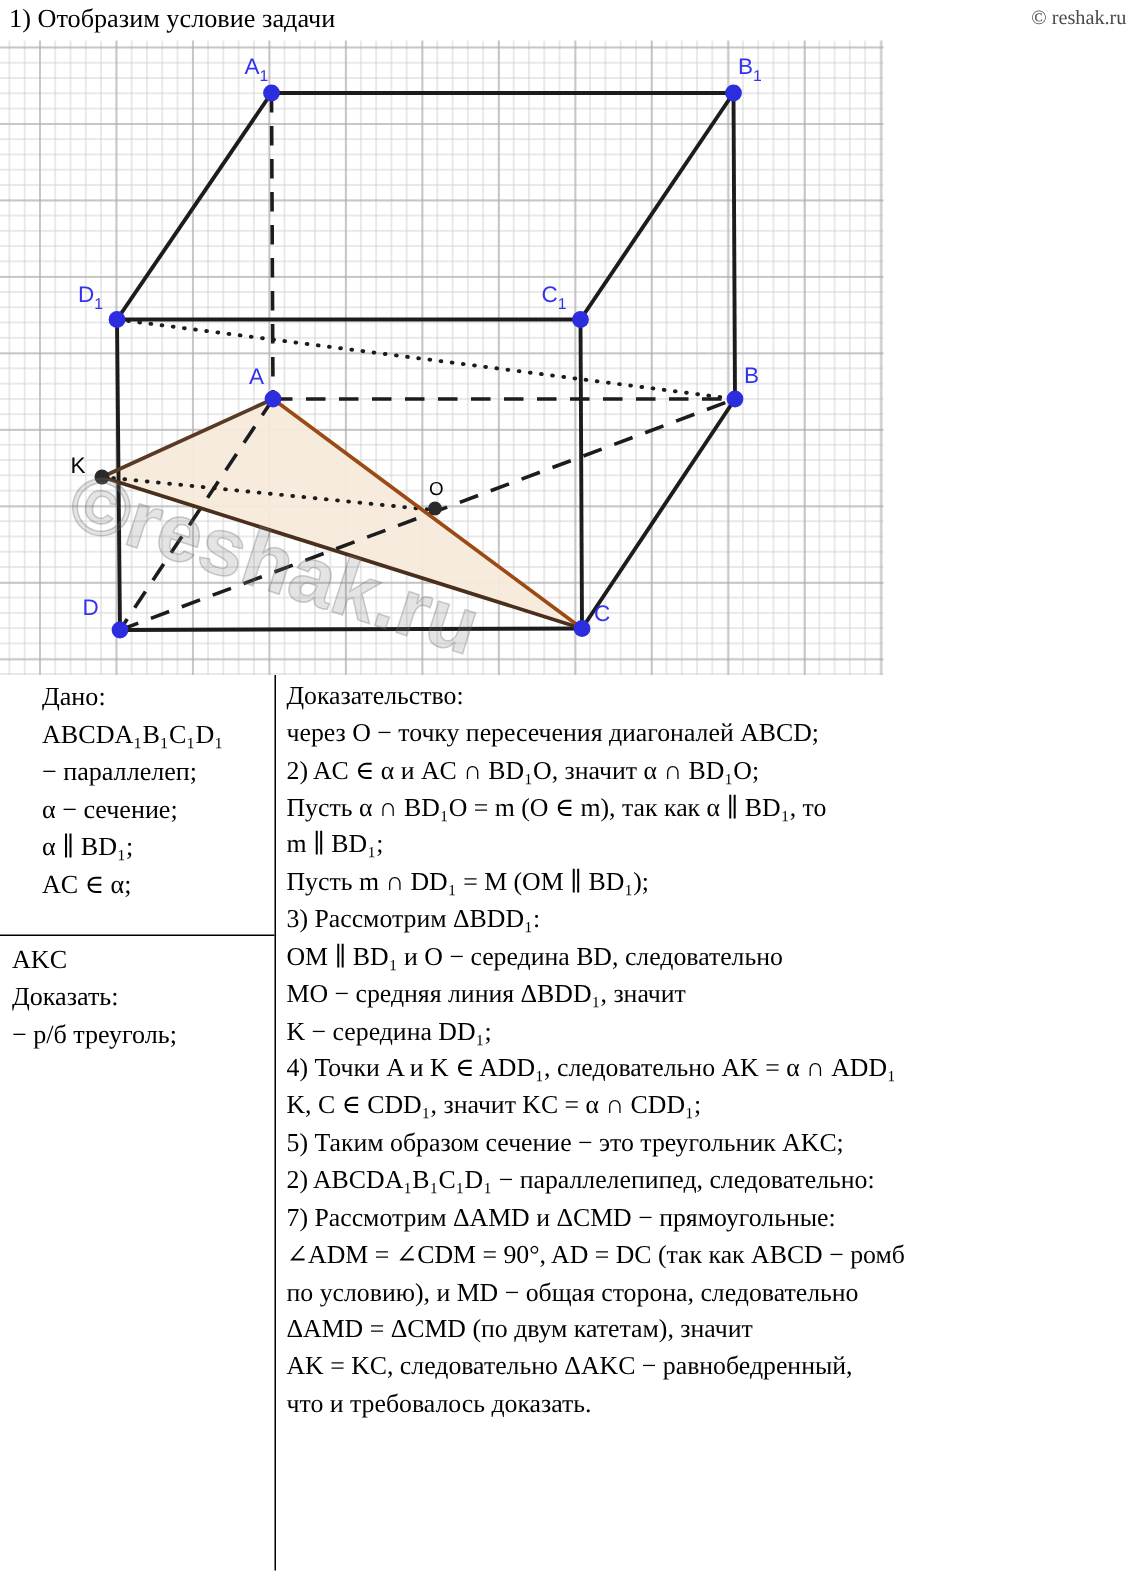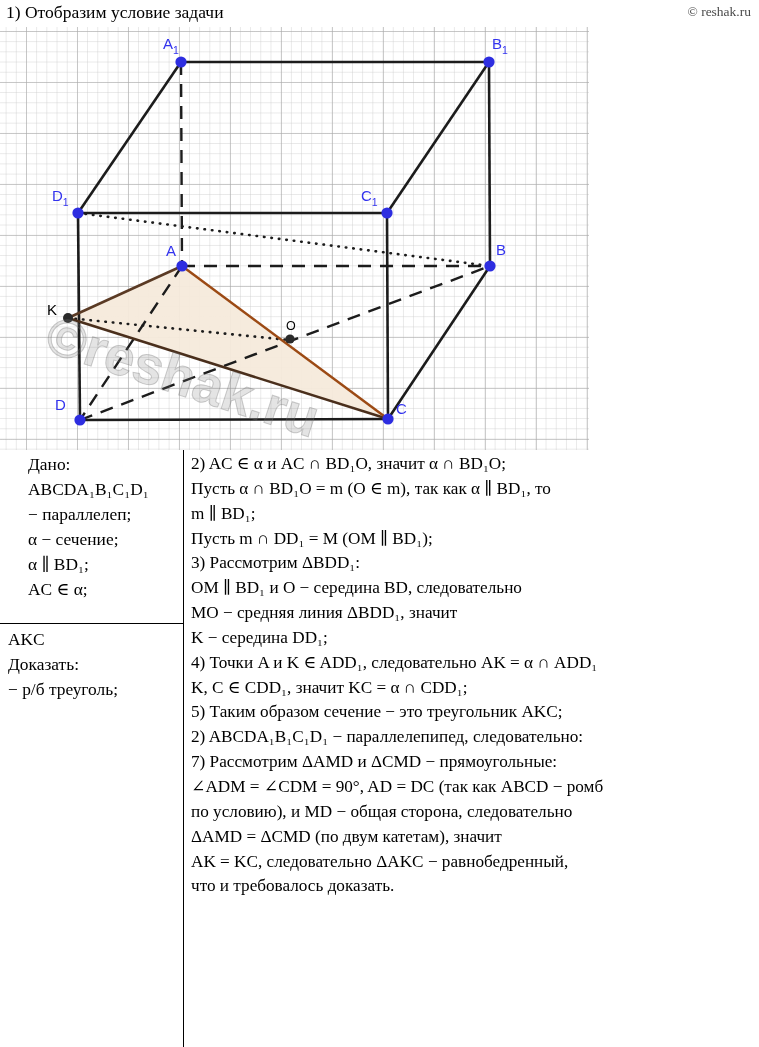--- a/index.html
+++ b/index.html
@@ -242,20 +242,22 @@
       <div class="ln it">AC ∈ α;</div>
     </div>
 
     <div class="col-left2">
       <div class="ln it">AKC</div>
       <div class="ln">Доказать:</div>
       <div class="ln">− р/б треуголь;</div>
     </div>
 
     <div class="col-right">
+      <div class="ln">Доказательство:</div>
+      <div class="ln">через O − точку пересечения диагоналей ABCD;</div>
       <div class="ln it">2) AC ∈ α и AC ∩ BD₁O, значит α ∩ BD₁O;</div>
       <div class="ln it">Пусть α ∩ BD₁O = m (O ∈ m), так как α ∥ BD₁, то</div>
       <div class="ln it">m ∥ BD₁;</div>
       <div class="ln it">Пусть m ∩ DD₁ = M (OM ∥ BD₁);</div>
       <div class="ln">3) Рассмотрим ΔBDD₁:</div>
       <div class="ln it">OM ∥ BD₁ и O − середина BD, следовательно</div>
       <div class="ln it">MO − средняя линия ΔBDD₁, значит</div>
       <div class="ln it">K − середина DD₁;</div>
       <div class="ln">4) Точки A и K ∈ ADD₁, следовательно AK = α ∩ ADD₁</div>
       <div class="ln it">K, C ∈ CDD₁, значит KC = α ∩ CDD₁;</div>

